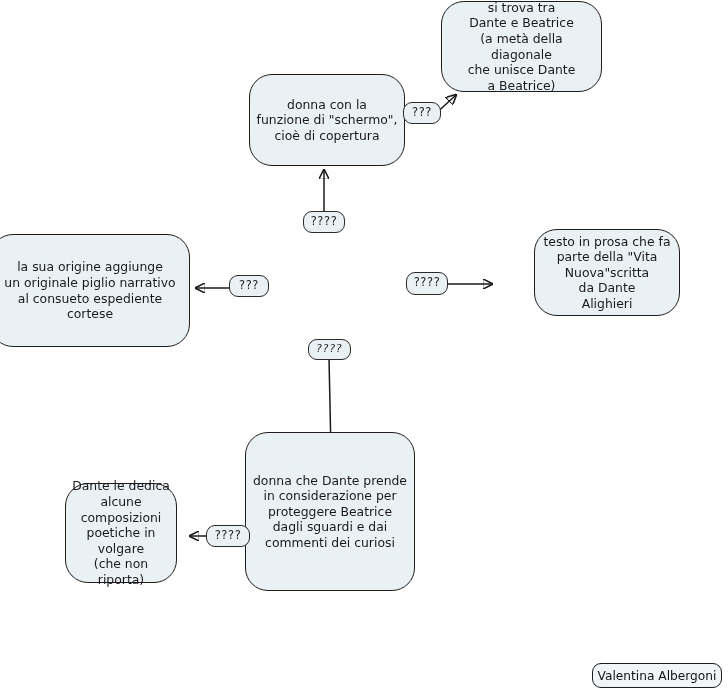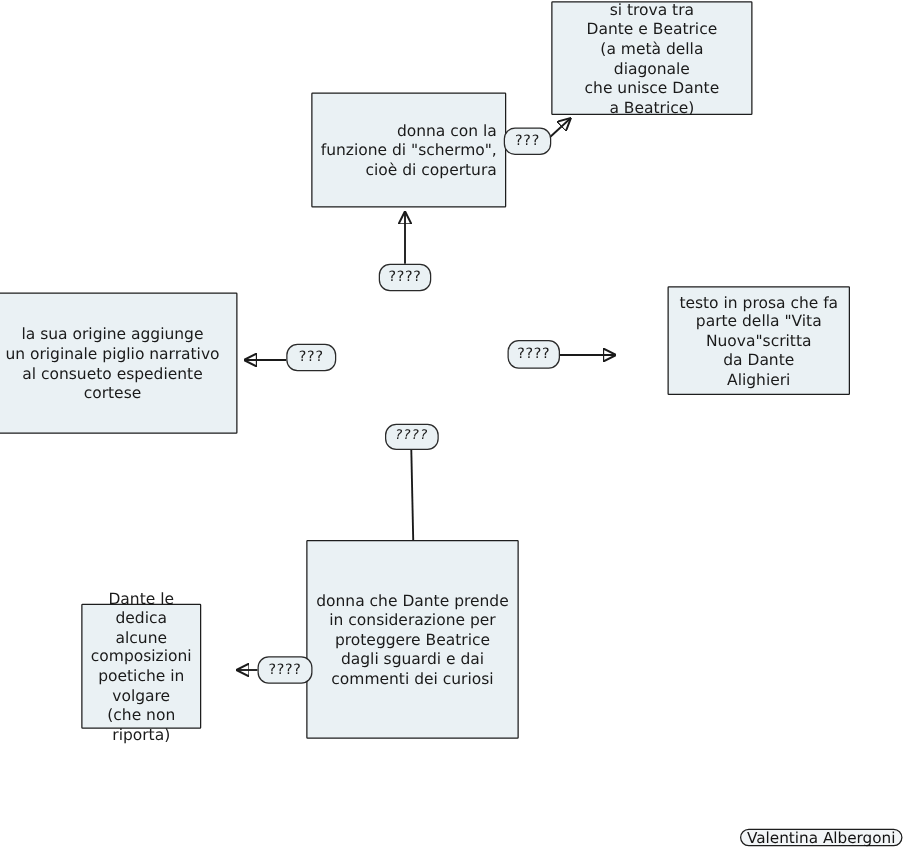--- a/index.html
+++ b/index.html
@@ -12,21 +12,21 @@
     width:728px;
     height:693px;
     overflow:hidden;
     background:#ffffff;
   }
   .node{
     position:absolute;
     box-sizing:border-box;
     background:#eaf1f4;
     border:1.6px solid #1d1d1d;
-    border-radius:1px;
+    border-radius:23px;
     display:flex;
     align-items:center;
     justify-content:center;
     text-align:center;
     color:#1a1a1a;
     font-size:12.4px;
     line-height:15.6px;
     z-index:3;
     white-space:pre-line;
     padding:4px 6px;
@@ -101,21 +101,21 @@
     <line x1="229" y1="288" x2="196" y2="288" marker-end="url(#arrow)"></line>
 
     <line x1="448" y1="284" x2="492" y2="284" marker-end="url(#arrow)"></line>
 
     <line x1="329" y1="358" x2="331" y2="452"></line>
 
     <line x1="206" y1="536" x2="190" y2="536" marker-end="url(#arrow)"></line>
   </svg>
 
 
-  <div class="node" style="left:249px;top:74px;width:156px;height:92px;text-align:right;">donna con la
+  <div class="node" style="left:249px;top:74px;width:156px;height:92px;">donna con la
 funzione di "schermo",
 cioè di copertura</div>
 
   <div class="node" style="left:441px;top:1px;width:161px;height:91px;">si trova tra
 Dante e Beatrice
 (a metà della diagonale
 che unisce Dante
 a Beatrice)</div>
 
   <div class="node" style="left:-10px;top:234px;width:200px;height:113px;">la sua origine aggiunge
@@ -128,34 +128,34 @@
 Nuova"scritta
 da Dante
 Alighieri</div>
 
   <div class="node" style="left:245px;top:432px;width:170px;height:159px;">donna che Dante prende
 in considerazione per
 proteggere Beatrice
 dagli sguardi e dai
 commenti dei curiosi</div>
 
-  <div class="node" style="left:65px;top:483px;width:96px;height:100px;">Dante le dedica
+  <div class="node" style="left:65px;top:483px;width:112px;height:100px;">Dante le dedica
 alcune
 composizioni
 poetiche in
 volgare
 (che non riporta)</div>
 
   <div class="pill" style="left:303px;top:211px;width:42px;height:22px;">????</div>
 
   <div class="pill" style="left:403px;top:102px;width:38px;height:22px;">???</div>
 
   <div class="pill" style="left:229px;top:275px;width:40px;height:22px;">???</div>
 
   <div class="pill" style="left:406px;top:272px;width:42px;height:23px;">????</div>
 
   <div class="pill italic" style="left:308px;top:339px;width:43px;height:21px;">????</div>
 
   <div class="pill" style="left:206px;top:525px;width:44px;height:22px;">????</div>
 
-  <div class="footer" style="left:592px;top:663px;width:130px;height:14px;">Valentina Albergoni</div>
+  <div class="footer" style="left:592px;top:663px;width:130px;height:25px;">Valentina Albergoni</div>
 
 </div>
 
 </body></html>

